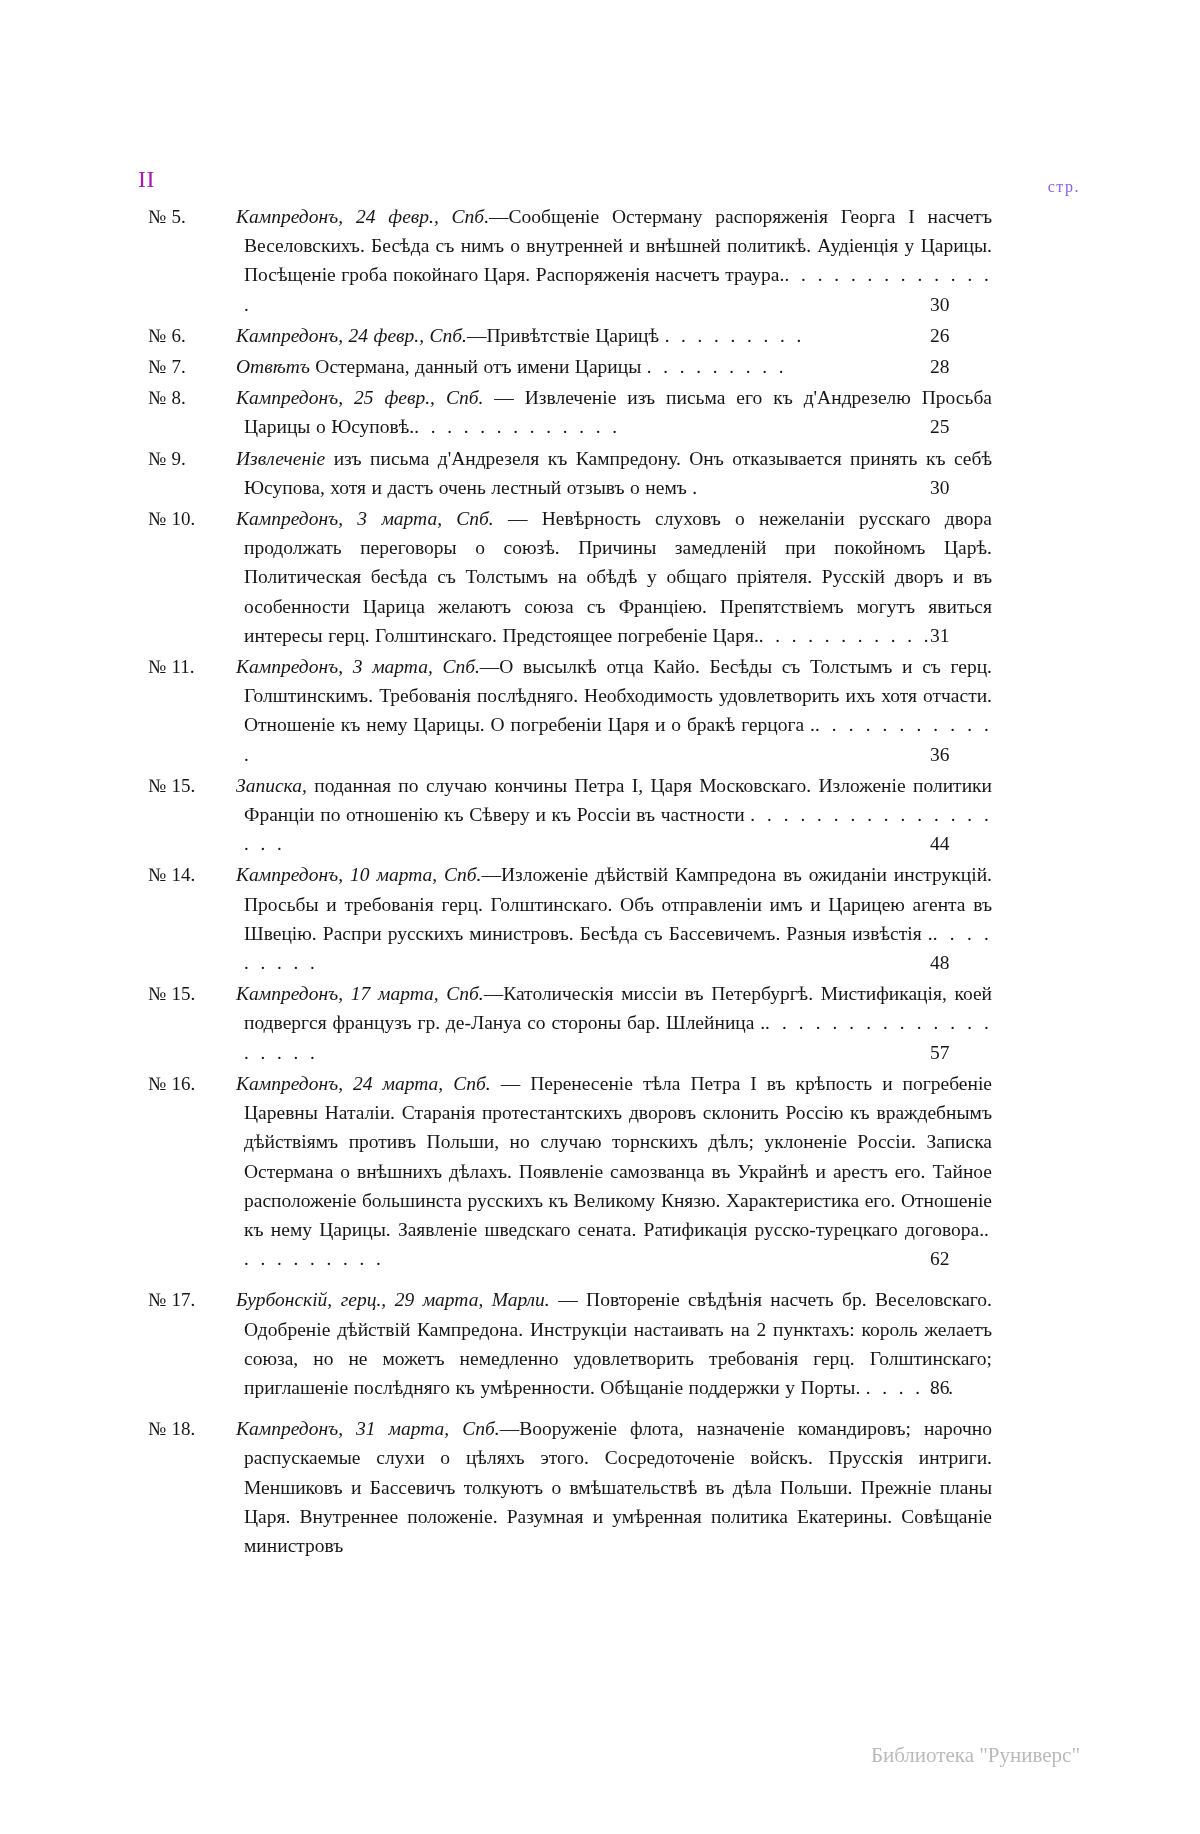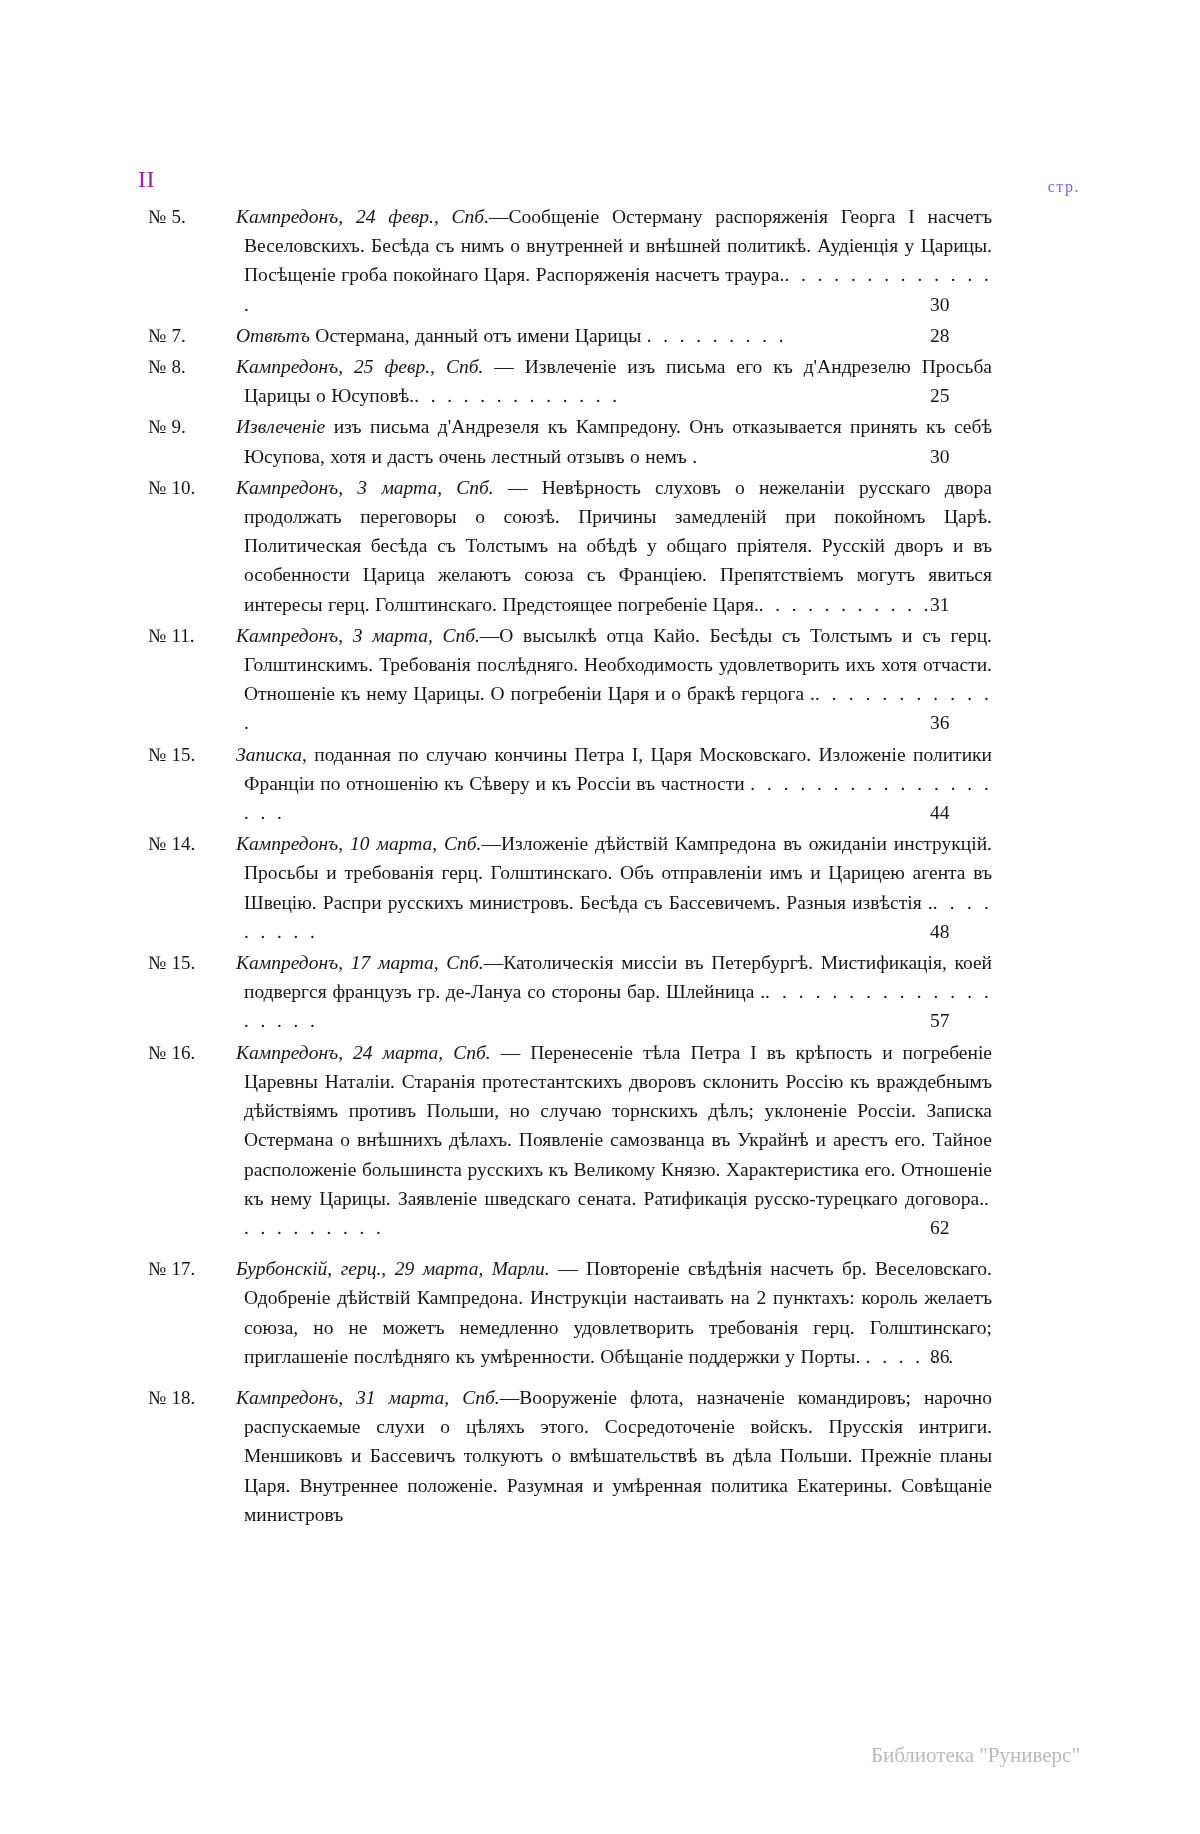--- a/index.html
+++ b/index.html
@@ -99,20 +99,26 @@
 
   <div class="toc">
 
     <div class="entry">
       <div class="entry-body">
         <span class="num">№ 5.</span><span class="ital">Кампредонъ, 24 февр., Спб.</span><span>—Сообщеніе Остерману распоряженія Георга I насчетъ Веселовскихъ. Бесѣда съ нимъ о внутренней и внѣшней политикѣ. Аудіенція у Царицы. Посѣщеніе гроба покойнаго Царя. Распоряженія насчетъ траура.</span><span class="leaders">. . . . . . . . . . . . . .</span>
         <span class="pg">30</span>
       </div>
     </div>
 
+    <div class="entry">
+      <div class="entry-body">
+        <span class="num">№ 6.</span><span class="ital">Кампредонъ, 24 февр., Спб.</span><span>—Привѣтствіе Царицѣ</span> <span class="leaders">. . . . . . . . .</span>
+        <span class="pg">26</span>
+      </div>
+    </div>
 
     <div class="entry">
       <div class="entry-body">
         <span class="num">№ 7.</span><span class="ital">Отвѣтъ</span> <span>Остермана, данный отъ имени Царицы</span> <span class="leaders">. . . . . . . . .</span>
         <span class="pg">28</span>
       </div>
     </div>
 
     <div class="entry">
       <div class="entry-body">

